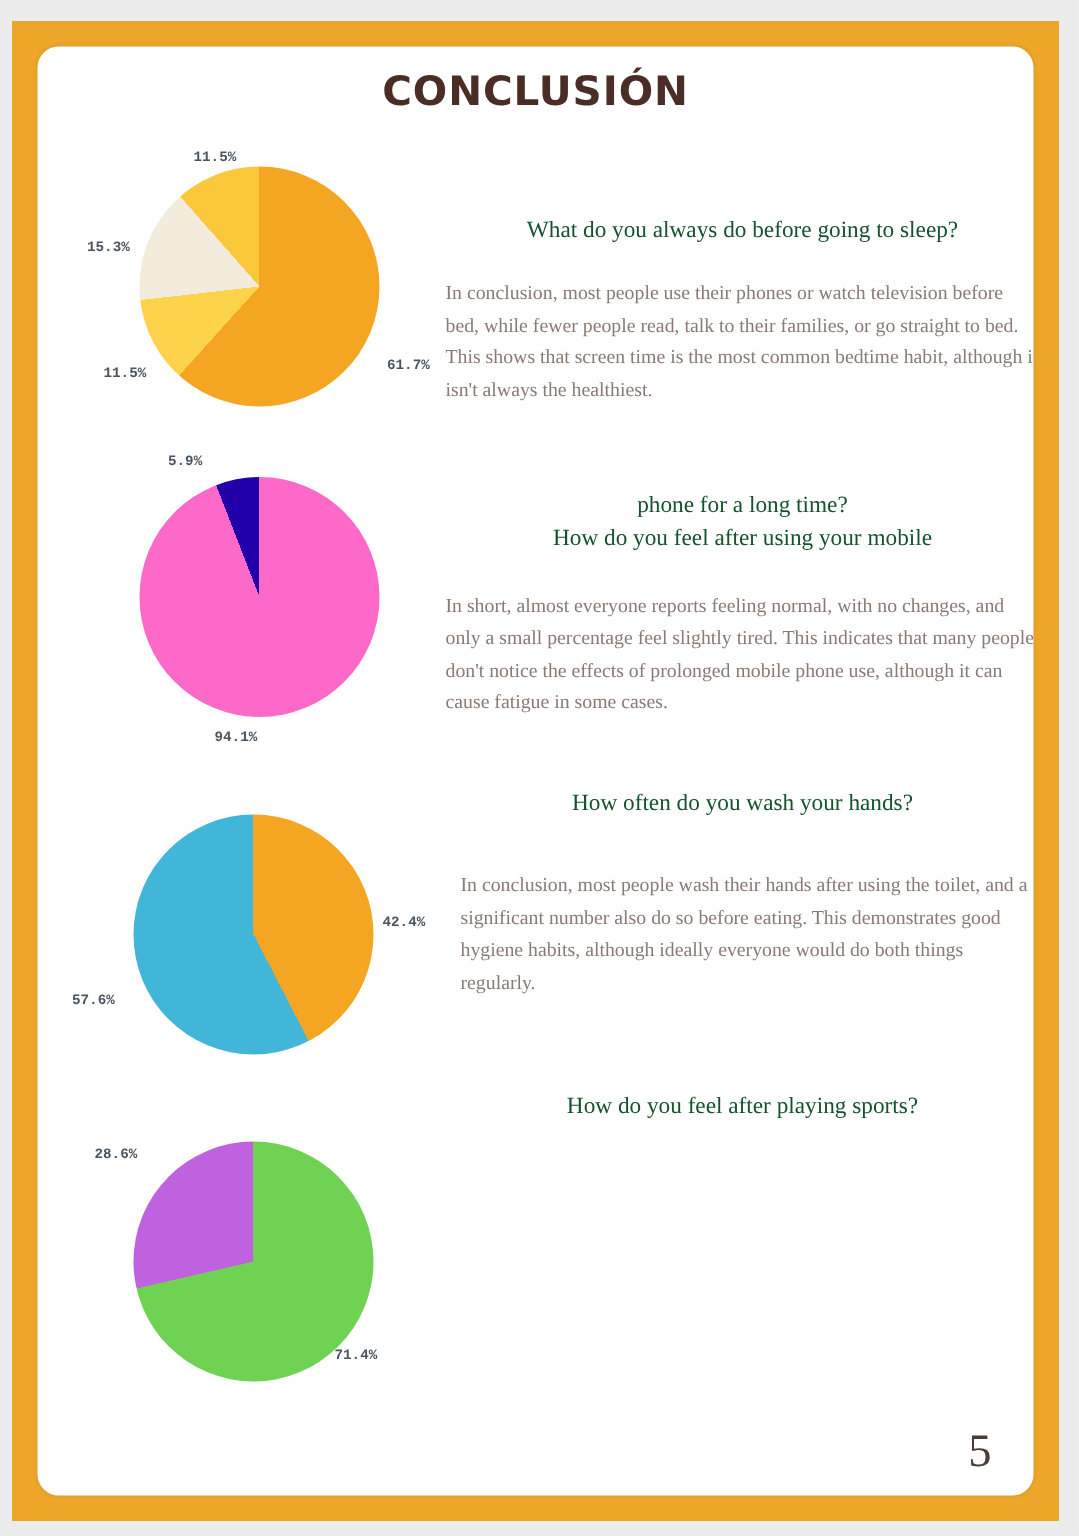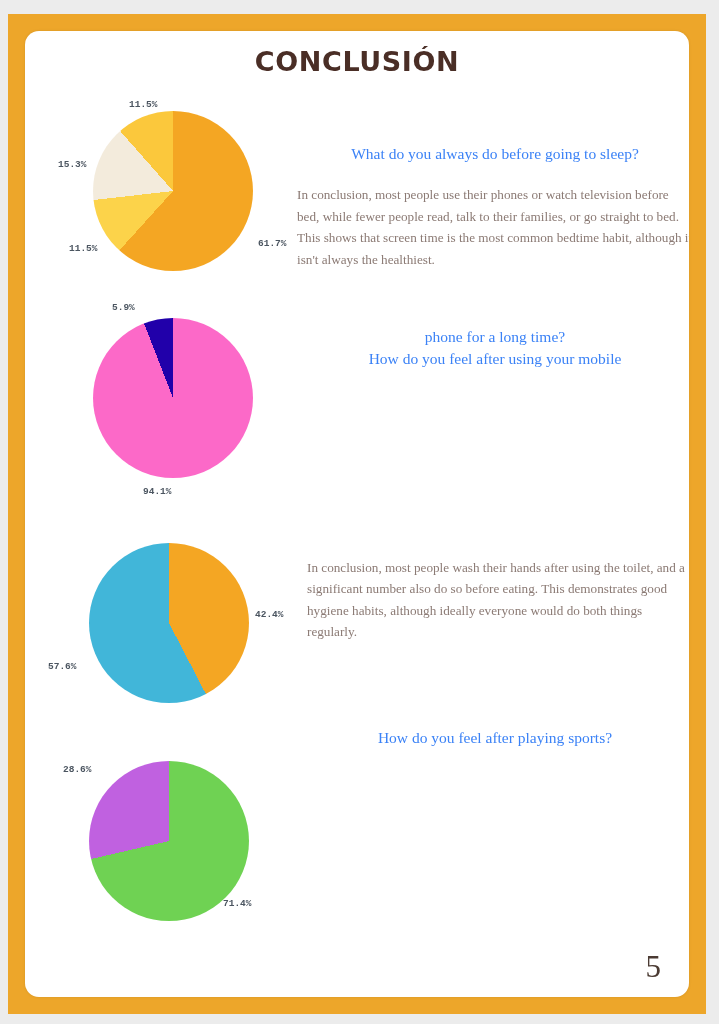--- a/index.html
+++ b/index.html
@@ -67,21 +67,21 @@
   }
   .text-col {
     position: absolute;
     left: 272px;
     width: 396px;
   }
   .q-title {
     text-align: center;
     font-family: "Liberation Serif", serif;
     font-size: 15.5px;
-    color: #3b82f6;
+    color: #14532d;
     line-height: 1.45;
     margin: 0;
   }
   .q-body {
     margin: 0;
     font-family: "Liberation Serif", serif;
     font-size: 13.2px;
     line-height: 1.62;
     color: #8b7a74;
     text-align: left;
@@ -151,35 +151,37 @@
                         background: conic-gradient(from 0deg,
                           #fc69c8 0deg 338.8deg,
                           #2100aa 338.8deg 360deg);"></div>
           </div>
           <span class="slice-label" style="left:98px; top:200px;">94.1%</span>
           <span class="slice-label" style="left:67px; top:16px;">5.9%</span>
         </div>
         <div class="text-col" style="top:40px;">
           <p class="q-title">phone for a long time?</p>
           <p class="q-title">How do you feel after using your mobile</p>
+          <p class="q-body" style="margin-top:22px;">In short, almost everyone reports feeling normal, with no changes, and only a small percentage feel slightly tired. This indicates that many people don't notice the effects of prolonged mobile phone use, although it can cause fatigue in some cases.</p>
         </div>
       </div>
 
       <div class="section" style="top:470px; height:215px;">
         <div class="chart-col">
           <div class="pie-wrap" style="left:44px; top:42px; width:160px; height:160px;">
             <div class="pie" style="left:0; top:0; width:160px; height:160px;
                         background: conic-gradient(from 0deg,
                           #f4a623 0deg 152.6deg,
                           #41b6d9 152.6deg 360deg);"></div>
           </div>
           <span class="slice-label" style="left:210px; top:108px;">42.4%</span>
           <span class="slice-label" style="left:3px;   top:160px;">57.6%</span>
         </div>
         <div class="text-col" style="top:24px;">
+          <p class="q-title">How often do you wash your hands?</p>
           <p class="q-body" style="margin-top:32px; margin-left:10px;">In conclusion, most people wash their hands after using the toilet, and a significant number also do so before eating. This demonstrates good hygiene habits, although ideally everyone would do both things regularly.</p>
         </div>
       </div>
 
       <div class="section" style="top:680px; height:230px;">
         <div class="chart-col">
           <div class="pie-wrap" style="left:44px; top:50px; width:160px; height:160px;">
             <div class="pie" style="left:0; top:0; width:160px; height:160px;
                         background: conic-gradient(from 0deg,
                           #6fd253 0deg 257deg,

